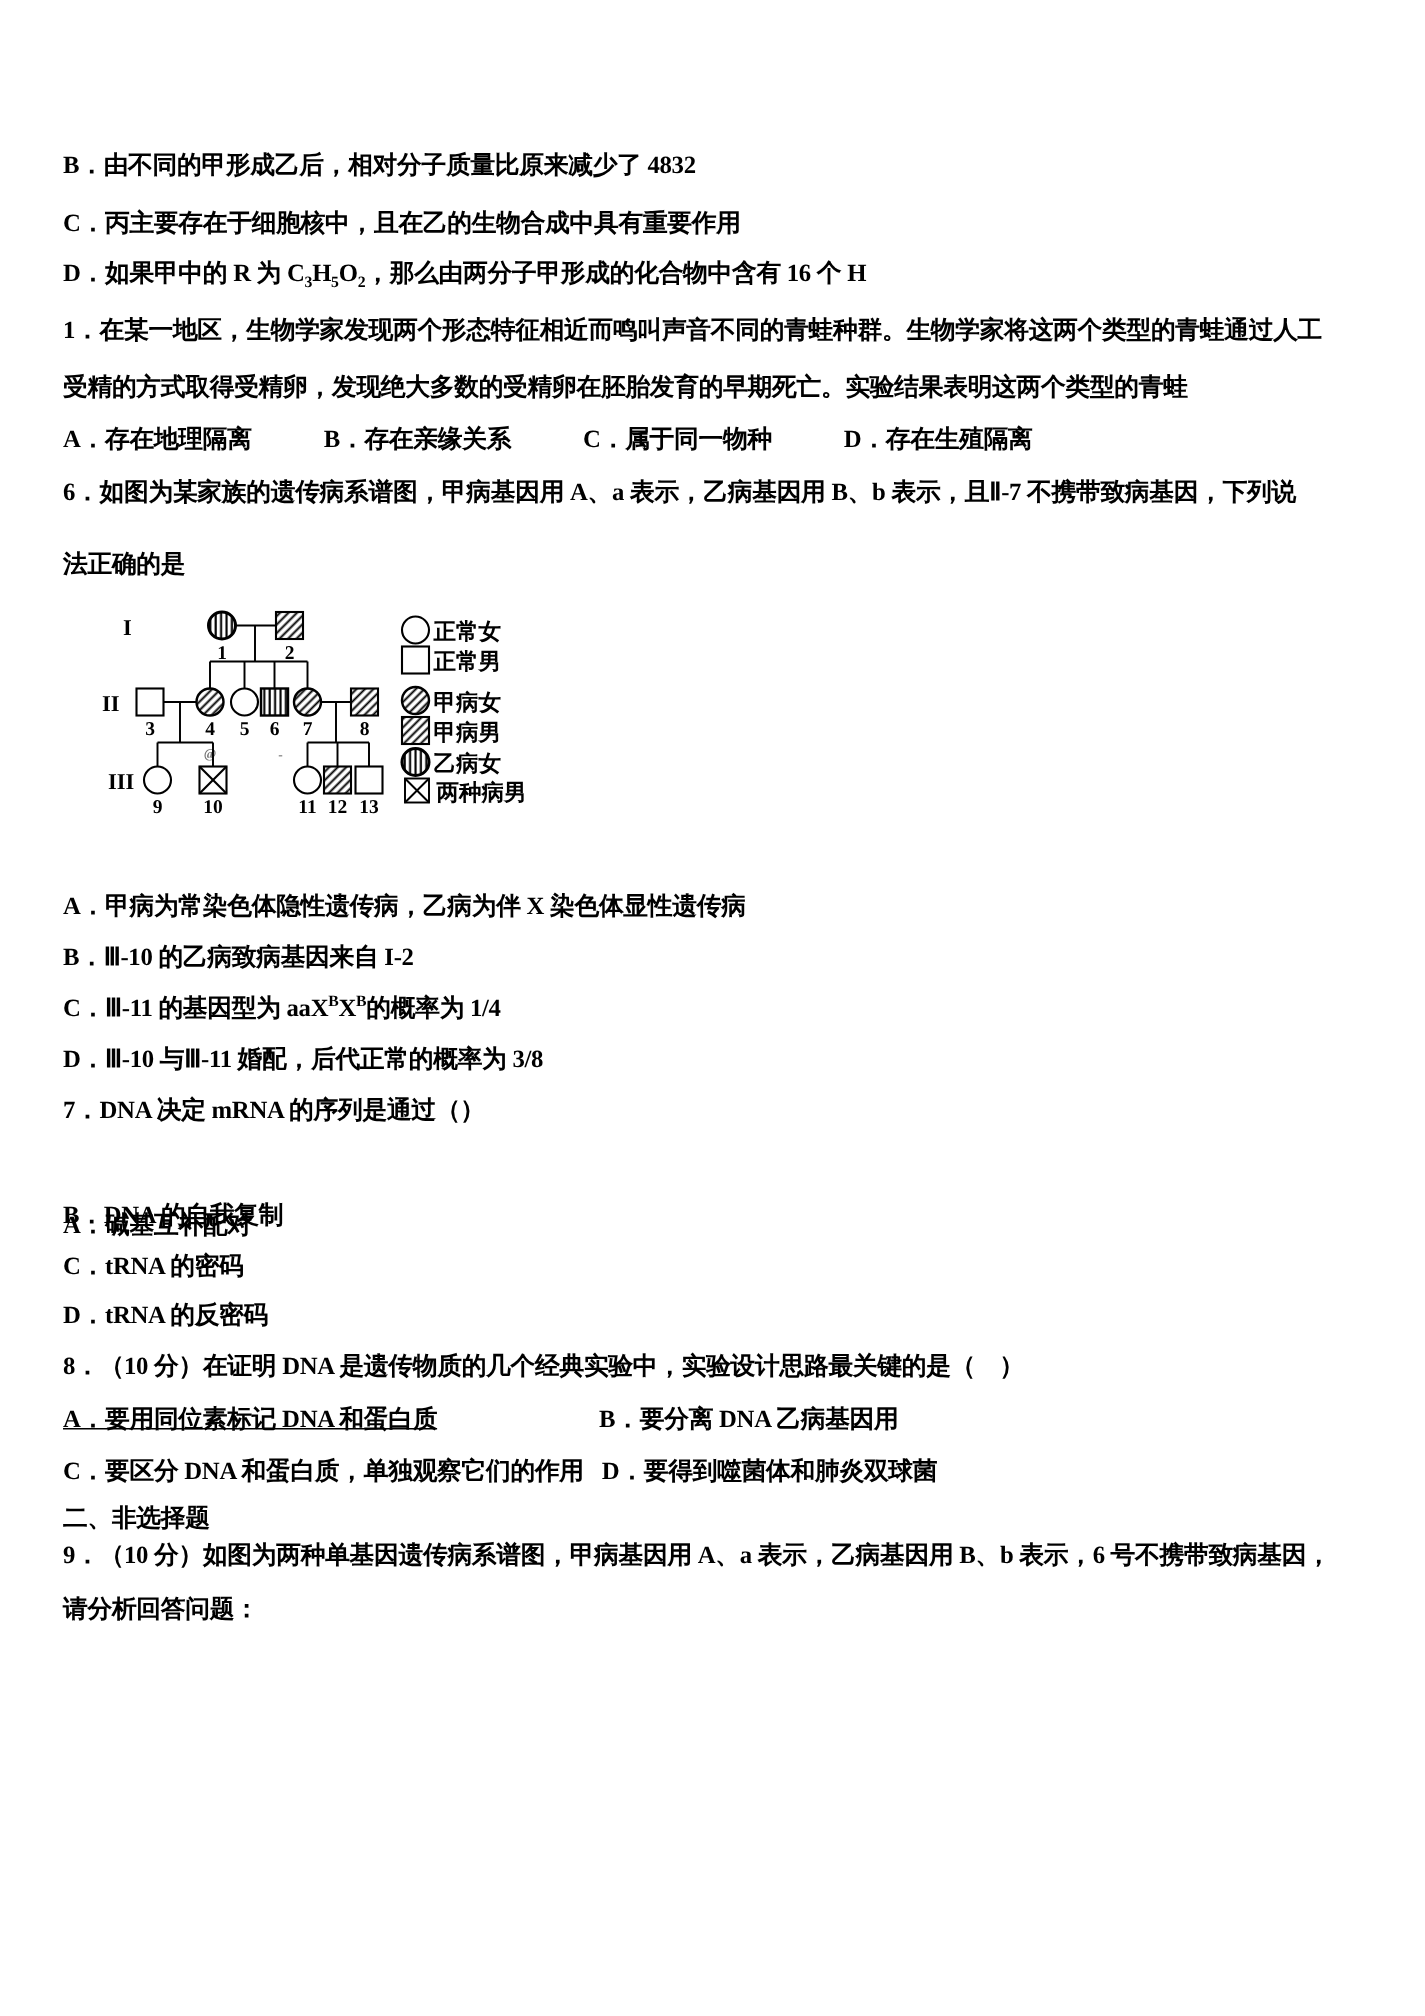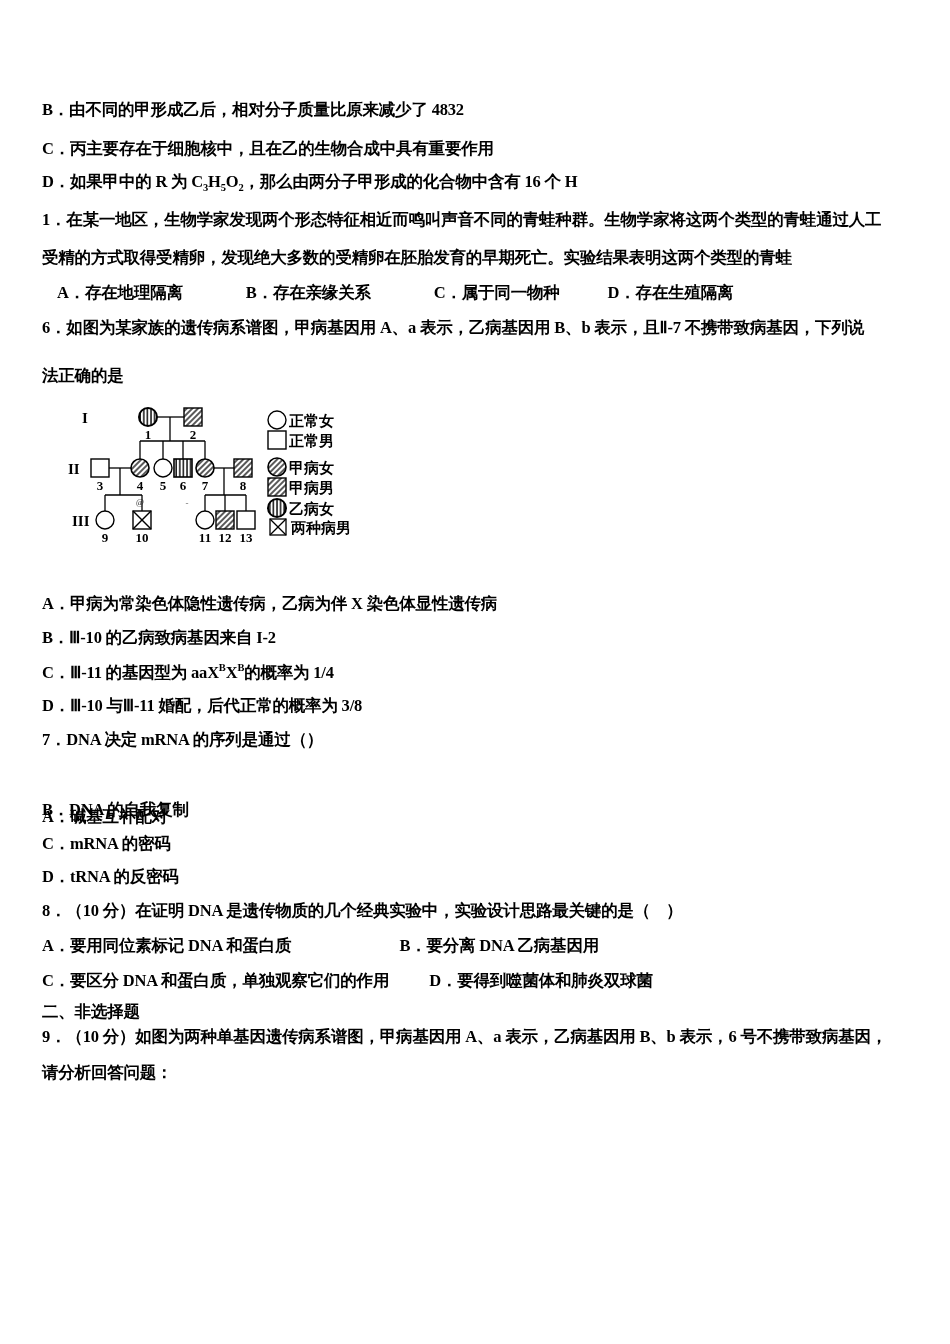--- a/index.html
+++ b/index.html
@@ -7,23 +7,23 @@
     width:950px;height:1344px;background:#ffffff;position:relative;
     font-family:"Liberation Serif", serif;
     font-weight:bold;color:#000;overflow:hidden;
   }
   .tl{
     position:absolute;left:42px;font-size:16.5px;letter-spacing:-0.2px;
     white-space:pre;line-height:1.2;
   }
   sub{font-size:10.5px;}
   sup{font-size:10.5px;}
-  .mr48{margin-right:48px;margin-left:15px;}
-  .mr108{margin-right:108px;}
-  .mr24{margin-right:40px;}
+  .mr48{margin-right:48px;}
+  .mr108{margin-right:108px;text-decoration:underline;}
+  .mr24{margin-right:12px;}
   .pedigree{position:absolute;left:60px;top:398px;}
   .pedigree text{font-family:"Liberation Serif", serif;font-weight:bold;fill:#000;}
   .num{font-size:13px;text-anchor:middle;}
   .gen{font-size:15px;}
   .leg{font-size:15px;}
   .artifact{font-size:9px;opacity:.55;text-anchor:middle;font-weight:normal;}
 </style>
 </head>
 <body>
 
@@ -133,21 +133,21 @@
 </svg>
 
 <div class="tl" style="top:594px">A．甲病为常染色体隐性遗传病，乙病为伴 X 染色体显性遗传病</div>
 <div class="tl" style="top:628px">B．Ⅲ-10 的乙病致病基因来自 I-2</div>
 <div class="tl" style="top:662px"><span>C．Ⅲ-11 的基因型为 aaX</span><sup>B</sup><span>X</span><sup>B</sup><span>的概率为 1/4</span></div>
 <div class="tl" style="top:696px">D．Ⅲ-10 与Ⅲ-11 婚配，后代正常的概率为 3/8</div>
 
 <div class="tl" style="top:730px">7．DNA 决定 mRNA 的序列是通过（）</div>
 <div class="tl" style="top:807px">A．碱基互补配对</div>
 <div class="tl" style="top:800px">B．DNA 的自我复制</div>
-<div class="tl" style="top:834px">C．mRNA 的密码</div>
+<div class="tl" style="top:834px">C．tRNA 的密码</div>
 <div class="tl" style="top:867px">D．tRNA 的反密码</div>
 
 <div class="tl" style="top:901px">8．（10 分）在证明 DNA 是遗传物质的几个经典实验中，实验设计思路最关键的是（　）</div>
 <div class="tl" style="top:936px"><span class="mr108">A．要用同位素标记 DNA 和蛋白质</span><span>B．要分离 DNA 乙病基因用</span></div>
 <div class="tl" style="top:971px"><span class="mr24">C．要区分 DNA 和蛋白质，单独观察它们的作用</span><span>D．要得到噬菌体和肺炎双球菌</span></div>
 
 <div class="tl" style="top:1002px">二、非选择题</div>
 <div class="tl" style="top:1027px">9．（10 分）如图为两种单基因遗传病系谱图，甲病基因用 A、a 表示，乙病基因用 B、b 表示，6 号不携带致病基因，</div>
 <div class="tl" style="top:1063px">请分析回答问题：</div>
 

